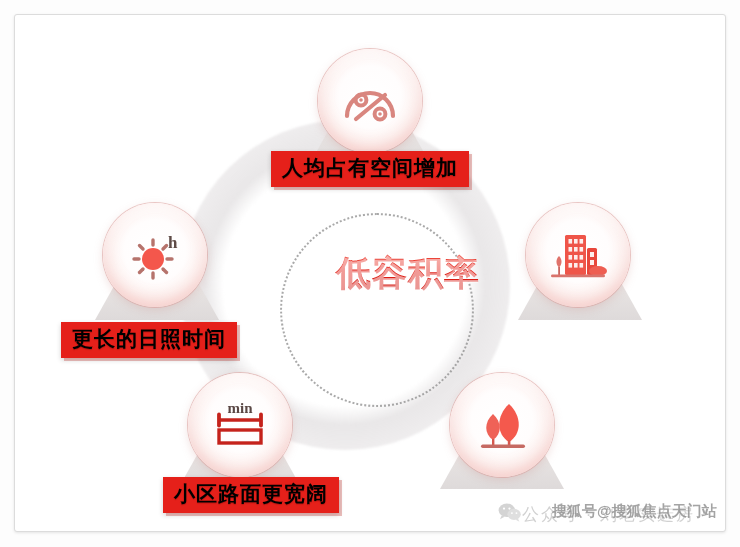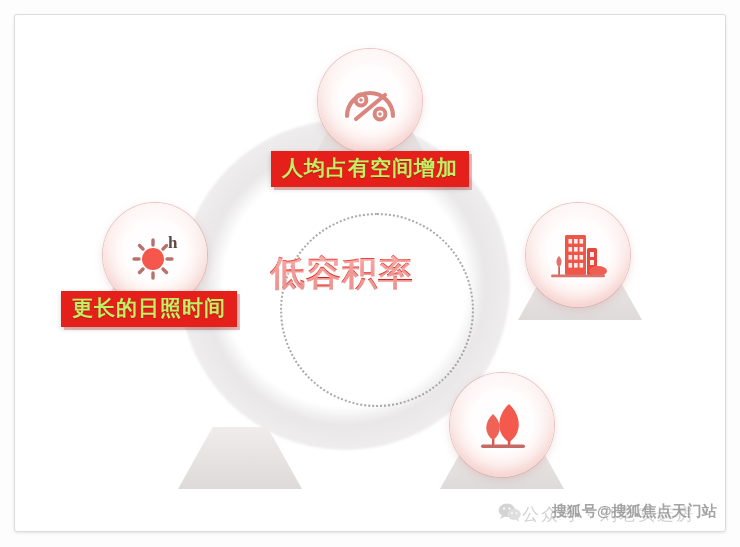--- a/index.html
+++ b/index.html
@@ -45,21 +45,21 @@
   }
   
   .dash-circle{
     position:absolute;left:265px;top:198px;width:190px;height:190px;
     border-radius:50%;
     border:2px dotted #8d8d8d;
     opacity:.75;
   }
   .center-title{
     position:absolute;left:255px;top:238px;width:210px;
-    text-align:left;
+    text-align:right;
     font-weight:bold;
     font-size:35px;
     line-height:1.12;
     letter-spacing:1px;
     color:#e0261c;
     background:linear-gradient(180deg,#f0564a 0%,#e2231a 42%,#cf150e 100%);
     -webkit-background-clip:text;
     background-clip:text;
     -webkit-text-fill-color:transparent;
     text-shadow:0 1px 0 rgba(255,255,255,.55);
@@ -80,21 +80,21 @@
                0 3px 10px rgba(200,140,135,.28),
                inset 0 -6px 14px rgba(241,190,186,.55),
                inset 0 6px 12px rgba(255,255,255,.9);
     display:flex;align-items:center;justify-content:center;
   }
   .bubble .glyph{position:relative;width:62px;height:58px;}
   
   .chip{
     position:absolute;
     background:#e5201a;
-    color:#bef264;
+    color:#000000;
     font-weight:bold;
     font-size:21px;
     letter-spacing:1px;
     padding:5px 11px 7px 11px;
     white-space:nowrap;
     box-shadow:3px 3px 0 rgba(180,20,14,.28),
                0 2px 5px rgba(0,0,0,.18);
     text-shadow:0 1px 1px rgba(120,10,5,.35);
     line-height:1.15;
   }
@@ -156,21 +156,21 @@
             <line x1="43" y1="33" x2="48" y2="33"></line>
             <line x1="15.5" y1="19.5" x2="19" y2="23"></line>
             <line x1="39" y1="43" x2="42.5" y2="46.5"></line>
             <line x1="15.5" y1="46.5" x2="19" y2="43"></line>
             <line x1="39" y1="23" x2="42.5" y2="19.5"></line>
           </g>
           <text x="44" y="22" font-family="'Liberation Serif','DejaVu Serif',serif" font-size="17" font-weight="bold" fill="#5e4a46">h</text>
         </svg>
       </span>
     </div>
-    <div class="chip" style="left:46px;top:276px;">更长的日照时间</div>
+    <div class="chip" style="left:46px;top:307px;">更长的日照时间</div>
 
     <div class="bubble" style="left:511px;top:188px;">
       <span class="glyph">
         <svg viewBox="0 0 62 58" width="62" height="58">
           <rect x="18" y="9" width="21" height="40" rx="1.5" fill="#ef5549"></rect>
           <rect x="40" y="22" width="10" height="27" rx="1.5" fill="#e8473b"></rect>
           <g fill="#fdeeec">
             <rect x="21.5" y="13" width="3.6" height="4.6"></rect>
               <rect x="27" y="13" width="3.6" height="4.6"></rect>
               <rect x="32.5" y="13" width="3.6" height="4.6"></rect>
@@ -187,20 +187,32 @@
               <rect x="43" y="34" width="4" height="5"></rect>
           </g>
           <path d="M12 30 C8.6 33 8.6 38.5 12 41.5 C15.4 38.5 15.4 33 12 30 Z" fill="#e0736b"></path>
           <rect x="11.2" y="41" width="1.8" height="8" fill="#c9655e"></rect>
           <ellipse cx="51" cy="45" rx="9" ry="5" fill="#ee5e52"></ellipse>
           <rect x="4" y="48.5" width="54" height="2.8" rx="1.4" fill="#d9736c"></rect>
         </svg>
       </span>
     </div>
 
+    <div class="bubble" style="left:173px;top:358px;">
+      <span class="glyph">
+        <svg viewBox="0 0 62 58" width="62" height="58">
+          <text x="31" y="17" text-anchor="middle" font-family="'Liberation Serif','DejaVu Serif',serif" font-size="15" font-weight="bold" fill="#5a4744">min</text>
+          <line x1="10" y1="24" x2="52" y2="24" stroke="#c5231c" stroke-width="3.4"></line>
+          <line x1="10" y1="18.5" x2="10" y2="29.5" stroke="#c5231c" stroke-width="3.8" stroke-linecap="round"></line>
+          <line x1="52" y1="18.5" x2="52" y2="29.5" stroke="#c5231c" stroke-width="3.8" stroke-linecap="round"></line>
+          <rect x="10" y="34" width="42" height="13" fill="none" stroke="#c5231c" stroke-width="3.4"></rect>
+        </svg>
+      </span>
+    </div>
+    <div class="chip" style="left:148px;top:462px;">小区路面更宽阔</div>
 
     <div class="bubble" style="left:435px;top:358px;">
       <span class="glyph">
         <svg viewBox="0 0 62 58" width="62" height="58">
           <path d="M22 18 C13 26 13 38 22 44 C31 38 31 26 22 18 Z" fill="#ef6257"></path>
           <rect x="21" y="43" width="2.4" height="6" fill="#d6574d"></rect>
           <path d="M38 8 C25 20 25 38 38 46 C51 38 51 20 38 8 Z" fill="#f4594d"></path>
           <rect x="36.8" y="44" width="2.6" height="6" fill="#d6574d"></rect>
           <rect x="10" y="48.5" width="44" height="3.4" rx="1.7" fill="#c66a63"></rect>
         </svg>

